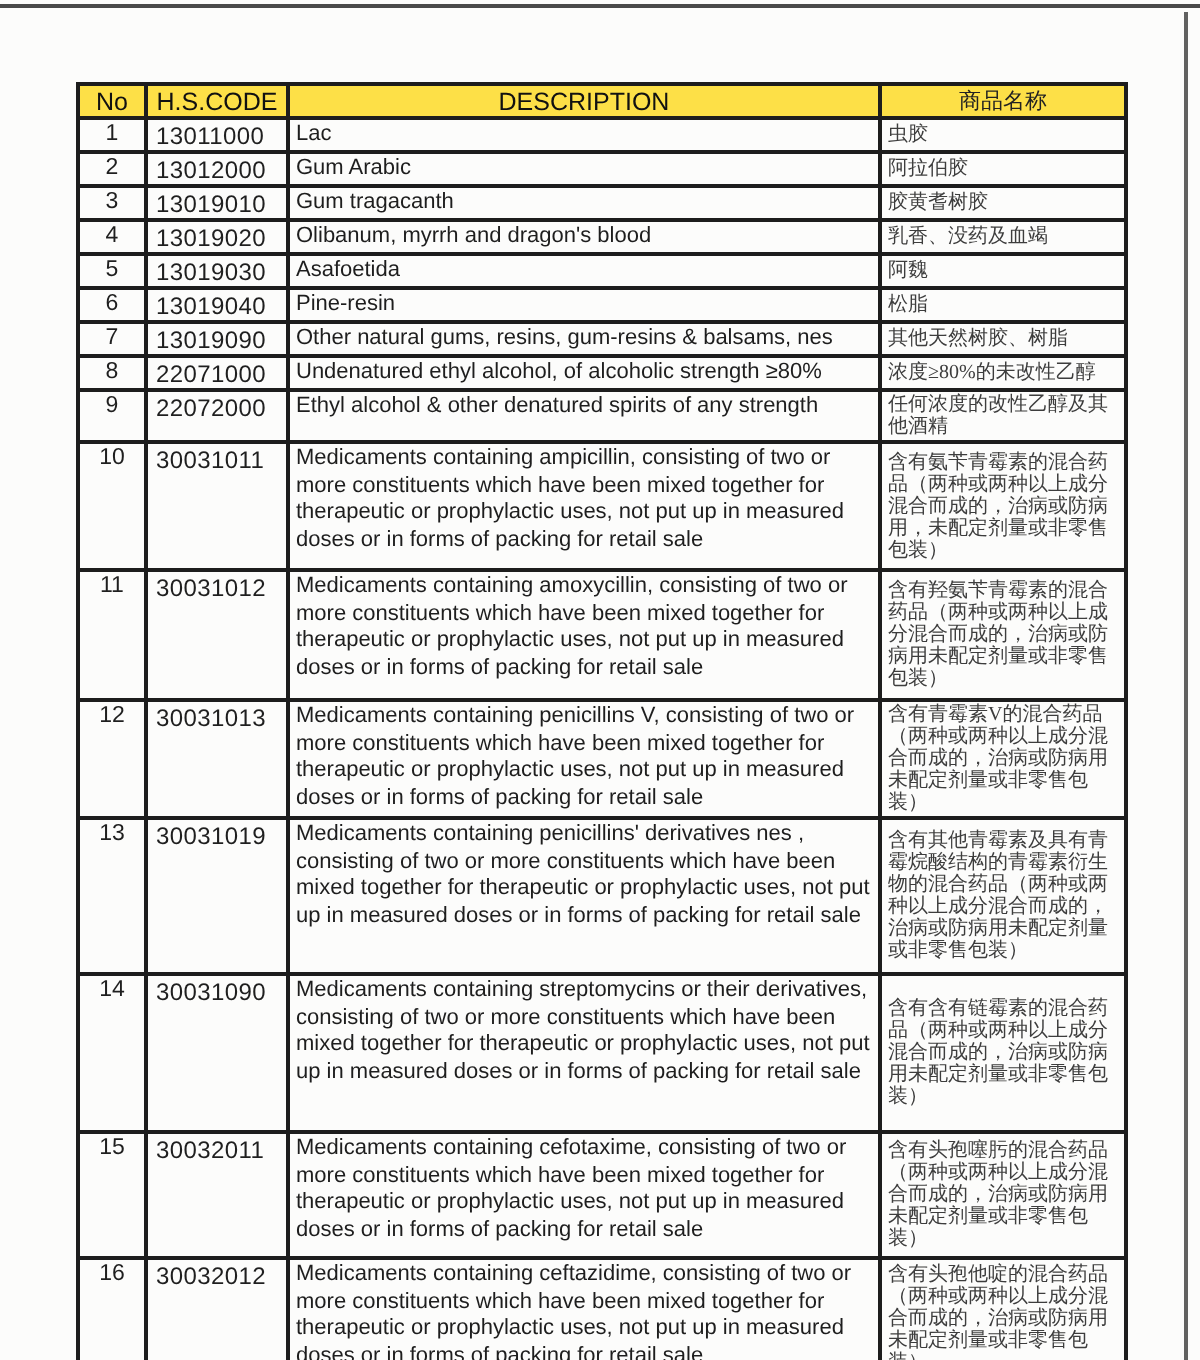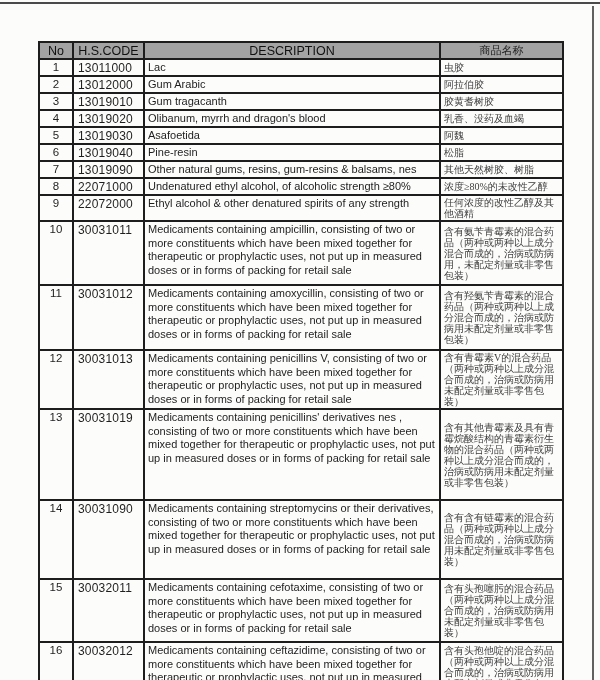--- a/index.html
+++ b/index.html
@@ -31,21 +31,21 @@
     width:524px;
     border-collapse:collapse;
     table-layout:fixed;
   }
   .tariff th, .tariff td {
     border:2px solid #1d1d1d;
     overflow:hidden;
     padding:0;
   }
   .tariff th {
-    background:#a3a3a3;
+    background:#fde047;
     font-weight:400;
     font-size:12.5px;
     color:#111;
     height:15px;
   }
   .tariff th.h-cn {
     font-family:"Liberation Serif", serif;
     font-size:11px;
     color:#222;
   }
@@ -165,21 +165,21 @@
     <td class="code">30031012</td>
     <td class="desc">Medicaments containing amoxycillin, consisting of two or more constituents which have been mixed together for therapeutic or prophylactic uses, not put up in measured doses or in forms of packing for retail sale</td>
     <td class="cn">含有羟氨苄青霉素的混合药品（两种或两种以上成分混合而成的，治病或防病用未配定剂量或非零售包装）</td>
   </tr>
         <tr style="height: 48px;">
     <td class="no">12</td>
     <td class="code">30031013</td>
     <td class="desc">Medicaments containing penicillins V, consisting of two or more constituents which have been mixed together for therapeutic or prophylactic uses, not put up in measured doses or in forms of packing for retail sale</td>
     <td class="cn">含有青霉素V的混合药品（两种或两种以上成分混合而成的，治病或防病用未配定剂量或非零售包装）</td>
   </tr>
-        <tr style="height: 91px;">
+        <tr style="height: 78px;">
     <td class="no">13</td>
     <td class="code">30031019</td>
     <td class="desc">Medicaments containing penicillins' derivatives nes , consisting of two or more constituents which have been mixed together for therapeutic or prophylactic uses, not put up in measured doses or in forms of packing for retail sale</td>
     <td class="cn">含有其他青霉素及具有青霉烷酸结构的青霉素衍生物的混合药品（两种或两种以上成分混合而成的，治病或防病用未配定剂量或非零售包装）</td>
   </tr>
         <tr style="height: 79px;">
     <td class="no">14</td>
     <td class="code">30031090</td>
     <td class="desc">Medicaments containing streptomycins or their derivatives, consisting of two or more constituents which have been mixed together for therapeutic or prophylactic uses, not put up in measured doses or in forms of packing for retail sale</td>
     <td class="cn">含有含有链霉素的混合药品（两种或两种以上成分混合而成的，治病或防病用未配定剂量或非零售包装）</td>

